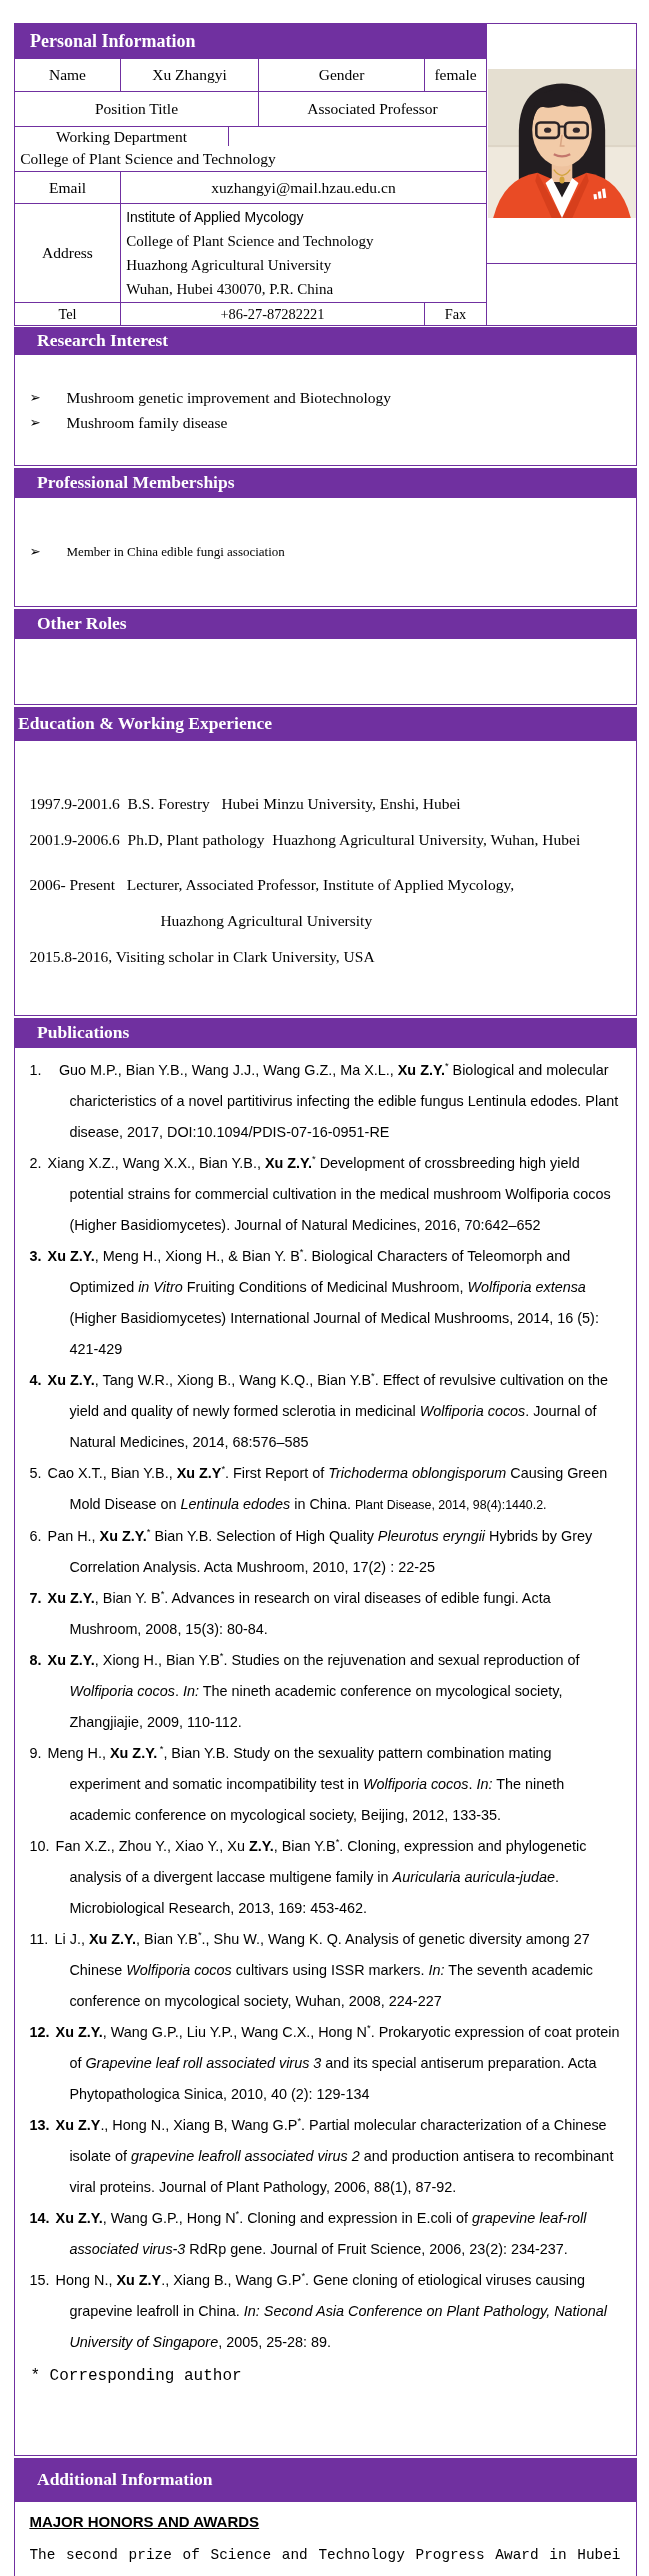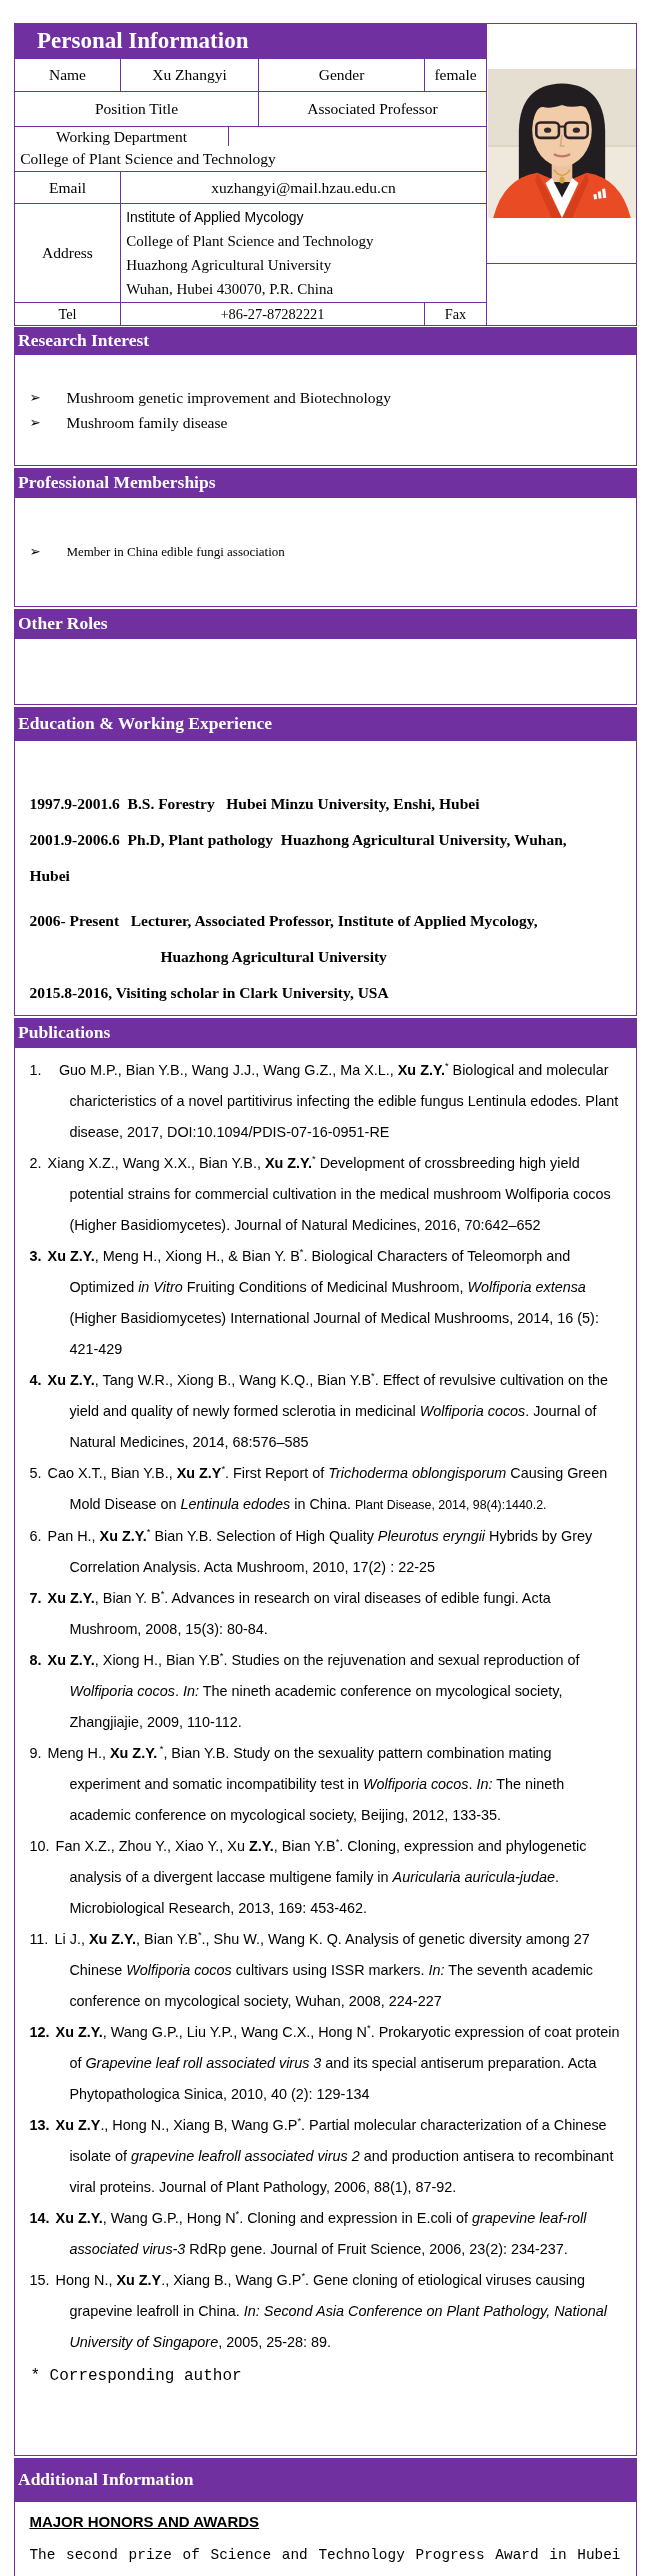--- a/index.html
+++ b/index.html
@@ -4,53 +4,53 @@
 <style>
   html,body{margin:0;padding:0;background:#ffffff;}
   body{width:649px;font-family:"Liberation Serif",serif;color:#000;}
   .page{width:623px;margin:0 auto 0 14px;padding-top:23px;padding-bottom:41px;}
 
   
   .pi{display:flex;width:623px;}
   .pi-main{width:472px;box-sizing:border-box;border:1px solid #7030A0;border-right:none;}
   .pi-photo-col{width:151px;box-sizing:border-box;border:1px solid #7030A0;display:flex;flex-direction:column;background:#fff;}
   .pi-header{height:34px;background:#7030A0;color:#fff;display:flex;align-items:center;
-             font-weight:bold;font-size:23px;padding-left:22px;}
+             font-weight:bold;font-size:18px;padding-left:15px;}
   .row{display:flex;border-top:1px solid #7030A0;}
   .cell{box-sizing:border-box;border-right:1px solid #7030A0;display:flex;align-items:center;
         justify-content:center;text-align:center;font-size:15.5px;line-height:1.25;}
   .row .cell:last-child{border-right:none;}
   .r-name{height:32px;}  .r-pos{height:34px;}  .r-dept{height:44px;flex-direction:column;}
   .r-email{height:31px;} .r-addr{height:98px;} .r-tel{height:21.6px;}
   .w-label{width:106px;flex:none;}
   .c-flex{flex:1;}
   .left-cell{justify-content:flex-start;text-align:left;padding-left:5.2px;}
   .dept-val{align-items:center;}
   .addr-val{flex-direction:column;align-items:flex-start;justify-content:center;padding-left:5.2px;}
   .addr-val p{margin:0;font-size:15px;line-height:24px;white-space:pre-wrap;}
   .addr-val p.sans{font-family:"Liberation Sans",sans-serif;font-size:14px;}
   .r-tel .cell{font-size:14.4px;}
   .photo-cell{height:240px;box-sizing:border-box;border-bottom:1px solid #7030A0;
               display:flex;align-items:center;justify-content:center;}
   .photo-rest{flex:1;background:#fff;}
 
   
   .bar{background:#7030A0;color:#fff;font-weight:bold;font-size:17.5px;display:flex;align-items:center;
-       padding-left:4px;margin-top:1px;}
+       padding-left:23px;margin-top:1px;}
   .bar.h52{height:27px;} .bar.h56{height:29px;} .bar.h64{height:33px;padding-left:4px;} .bar.h84{height:43px;}
   .box{box-sizing:border-box;border:1px solid #7030A0;background:#fff;margin-bottom:2.1px;}
 
   .ri-box{height:112px;padding:30px 20.6px 0 14.4px;}
   .bullet-line{display:flex;font-size:15.5px;line-height:25px;margin:0;}
   .bullet-glyph{width:37px;flex:none;font-size:13.4px;}
   .pm-box{height:110px;padding:44px 20.6px 0 14.4px;}
   .pm-box .bullet-line{font-size:13px;line-height:20.6px;}
   .or-box{height:67px;}
 
-  .edu-box{height:276px;padding:45px 36px 0 14.4px;font-weight:bold;}
+  .edu-box{height:276px;padding:45px 36px 0 14.4px;}
   .edu-box p{margin:0;font-size:15.5px;line-height:36px;white-space:pre-wrap;}
   .edu-box p.gap{margin-top:9.3px;}
   .edu-box p.indent{padding-left:131px;}
 
   .pub-box{min-height:1409px;padding:7.2px 15.5px 0 14.4px;font-family:"Liberation Sans",sans-serif;}
   .pub{margin:0;font-size:14.4px;line-height:31px;padding-left:40px;text-indent:-40px;}
   .pub .no{padding-right:6.2px;}
   .pub:first-child .no{padding-right:17.5px;}
   .b{font-weight:bold;} .i{font-style:italic;}
   .sm{font-size:12.4px;}

